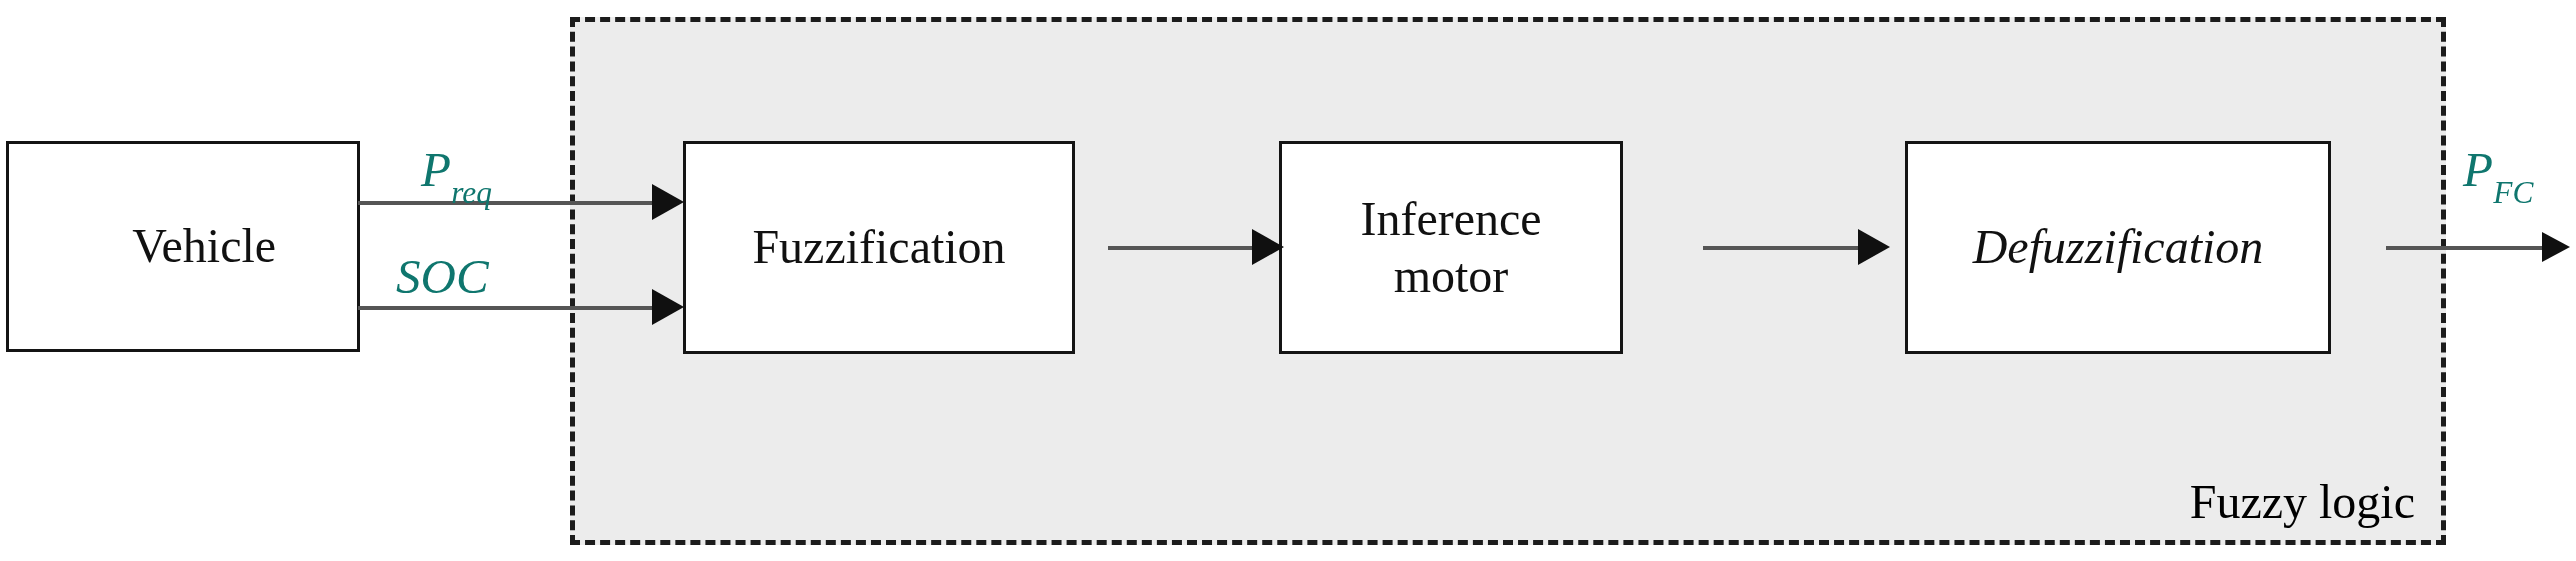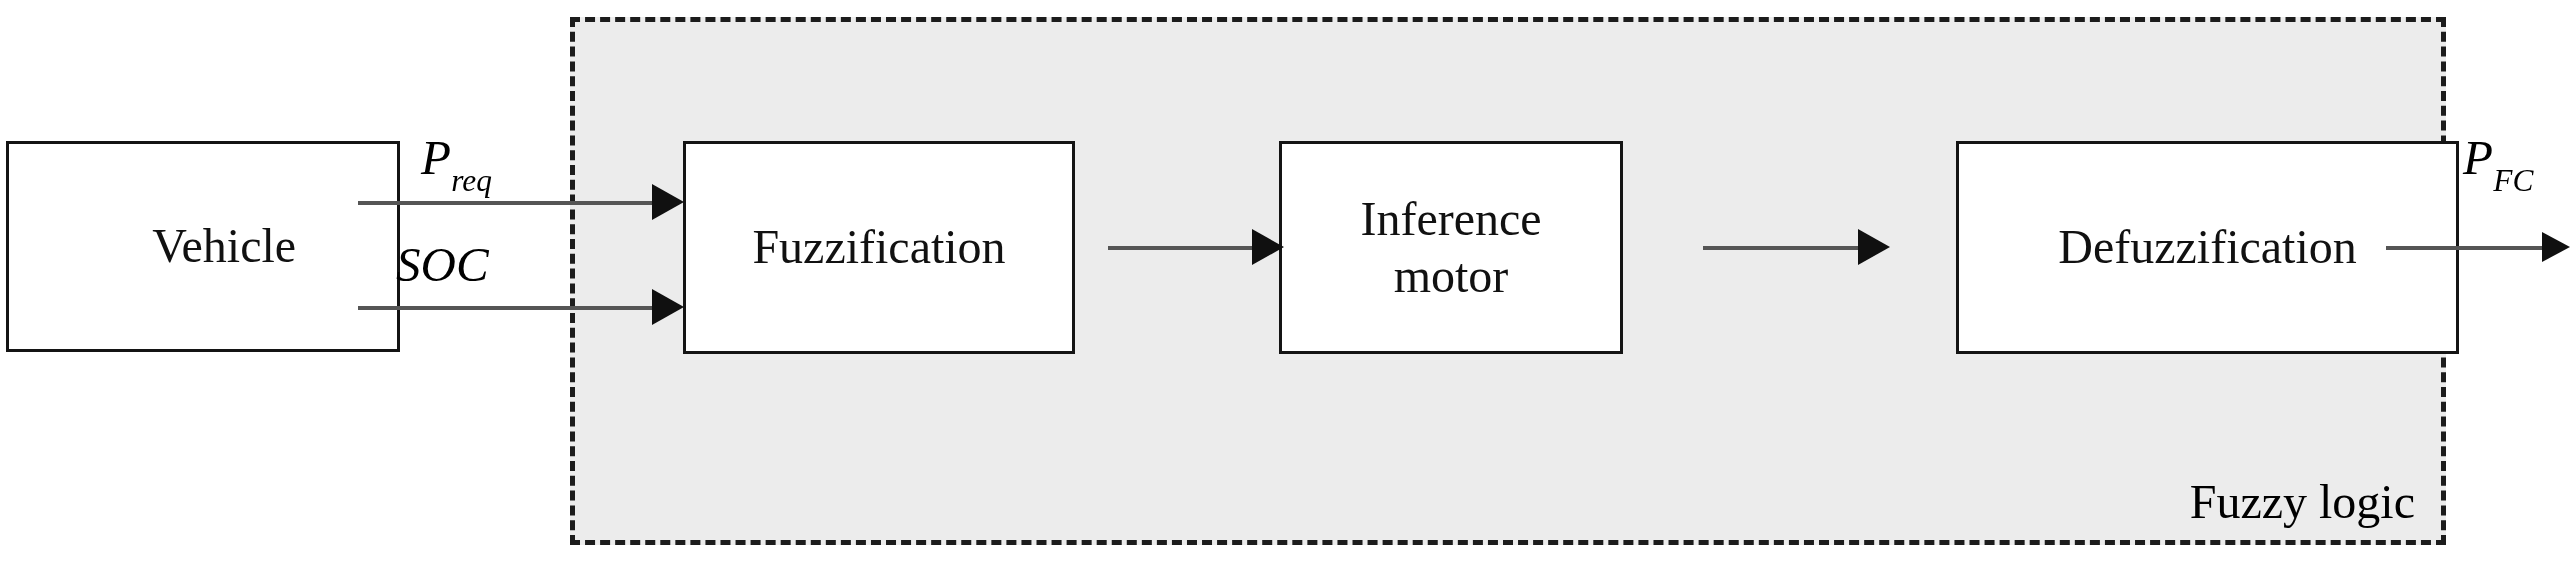--- a/index.html
+++ b/index.html
@@ -47,24 +47,24 @@
     display: flex;
     align-items: center;
     justify-content: center;
     text-align: center;
     color: #111111;
     font-size: 48px;
     line-height: 1.18;
   }
   .proc-box .box-label { display: block; padding: 0 7.7px; }
 
-  #box-vehicle        { left: 6.2px;    top: 141px; width: 394px; height: 211px; padding-left: 42px; }
+  #box-vehicle        { left: 6.2px;    top: 141px; width: 354px; height: 211px; padding-left: 42px; }
   #box-fuzzification  { left: 683px;  top: 141px; width: 392px; height: 213px; }
   #box-inference      { left: 1279px; top: 141px; width: 344px; height: 213px; }
-  #box-defuzzification{ left: 1956px; top: 141px; width: 503px; height: 213px; }
+  #box-defuzzification{ left: 1905px; top: 141px; width: 426px; height: 213px; font-style: italic; }
 
   
   .conn {
     position: absolute;
     height: 3.9px;
     background: #555555;
   }
   .arrow-head {
     position: absolute;
     width: 0;
@@ -94,23 +94,24 @@
   
   #line-out   { left: 2386px; top: 246px; width: 159px; }
   #head-out   { left: 2542px; top: 232px; }
 
   
   .math-label {
     position: absolute;
     font-family: "Liberation Serif", "DejaVu Serif", serif;
     font-style: italic;
     font-size: 49px;
-    color: #000000;
+    color: #0f766e;
     white-space: nowrap;
     line-height: 1;
+    margin-top: 12px;
   }
   .math-label .sub {
     font-size: 0.64em;
     font-style: italic;
     vertical-align: sub;
     position: relative;
     top: 0.20em;
     left: 0.01em;
   }
   #label-preq { left: 421px;  top: 133px; }

